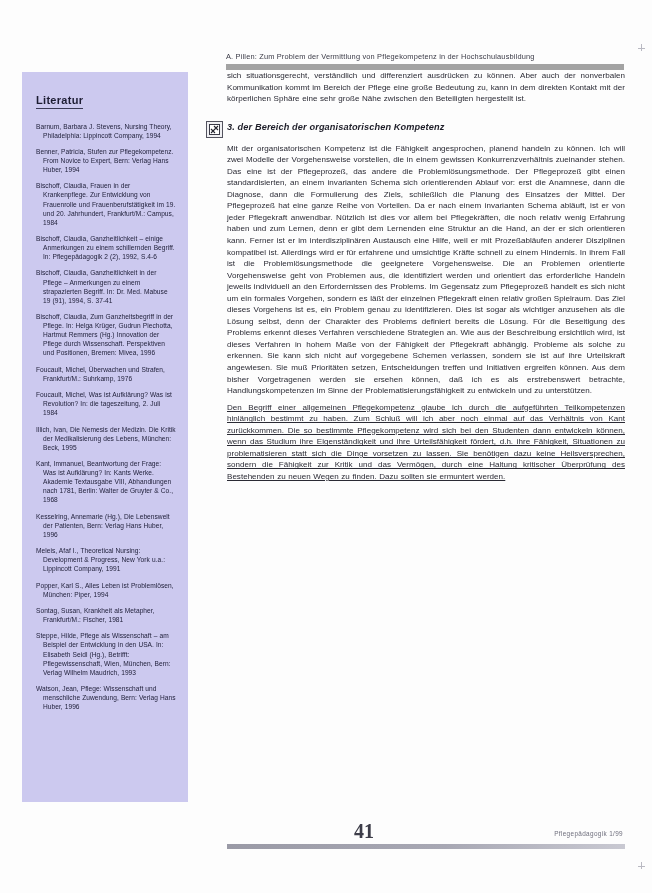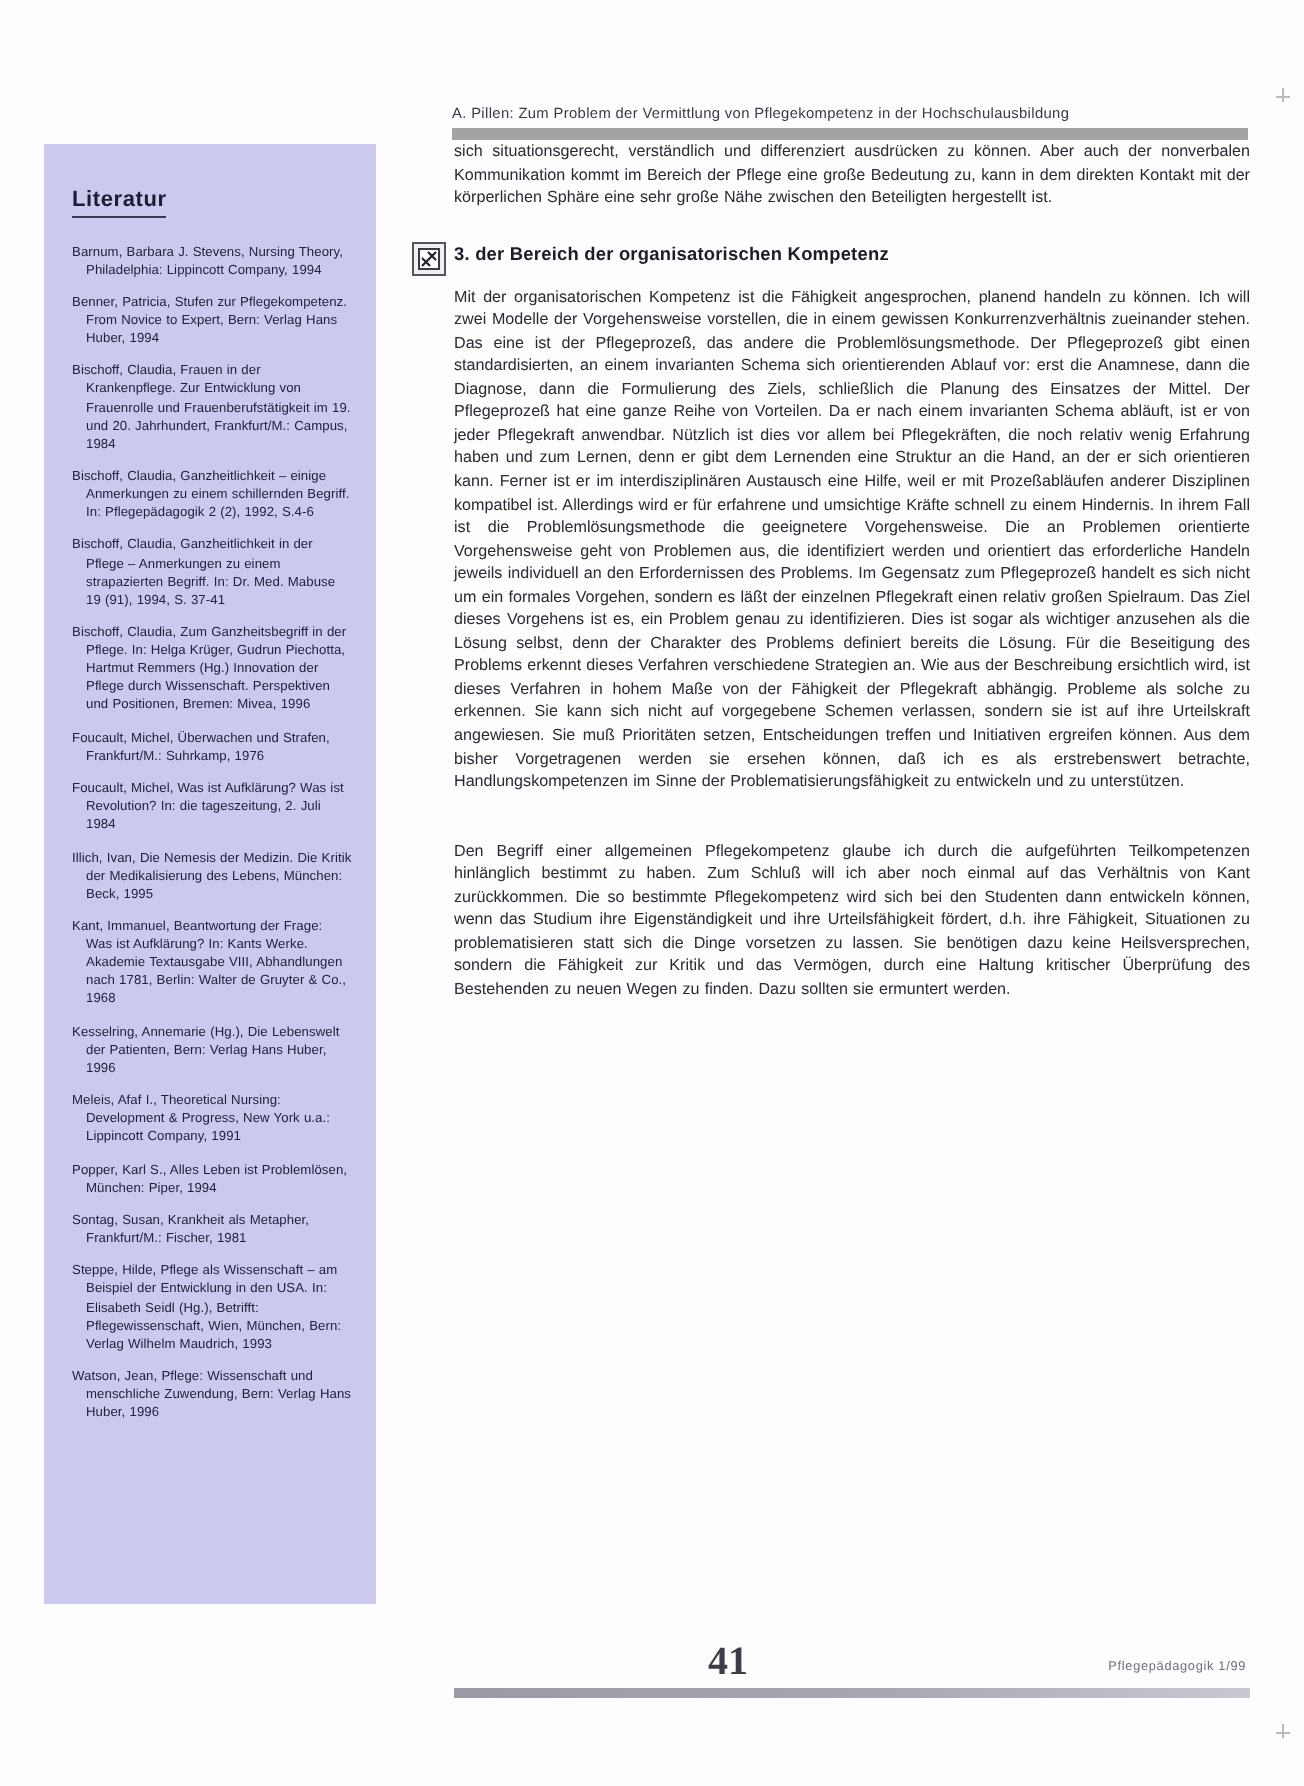--- a/index.html
+++ b/index.html
@@ -98,21 +98,22 @@
   .body-par {
     font-size: 8.05px;
     line-height: 11.55px;
     text-align: justify;
     color: #2a2a34;
     margin: 0 0 0 0;
     letter-spacing: .01px;
     word-spacing: .35px;
   }
   .par-gap {
-    margin-top: 23px;
+    margin-top: 5px;
+    text-decoration: underline;
   }
 
   
   .section-head-row {
     position: relative;
     margin-top: 16px;
     margin-bottom: 7px;
     height: 15px;
   }
   .section-marker {
@@ -129,20 +130,21 @@
   }
   .section-marker svg {
     display: block;
   }
   .section-title {
     font-size: 9.2px;
     font-weight: bold;
     color: #1d1d28;
     letter-spacing: .12px;
     line-height: 13px;
+    font-style: italic;
   }
 
   
   .footer {
     position: absolute;
     left: 227px;
     top: 818px;
     width: 398px;
     height: 34px;
   }

